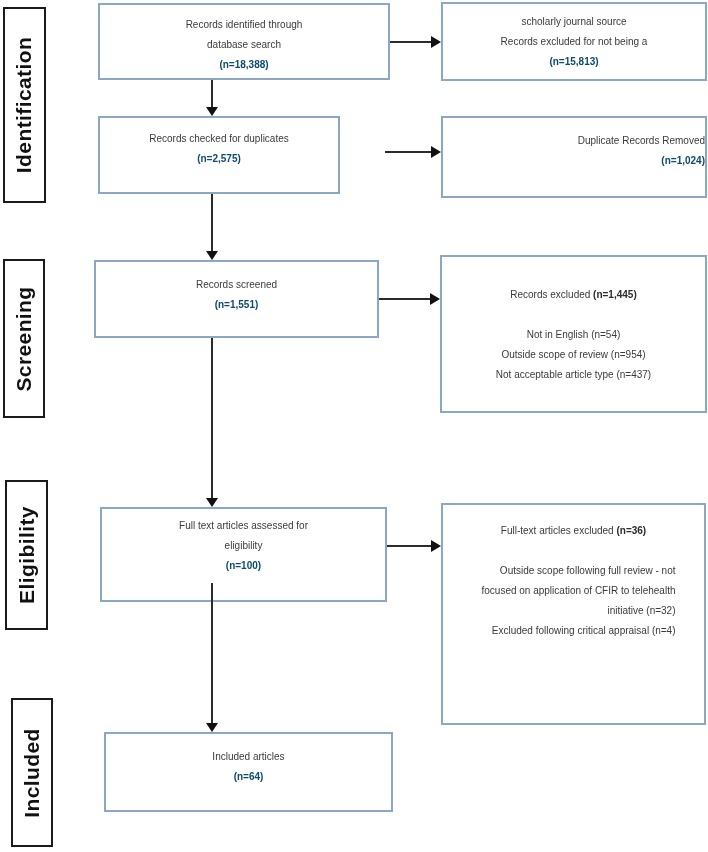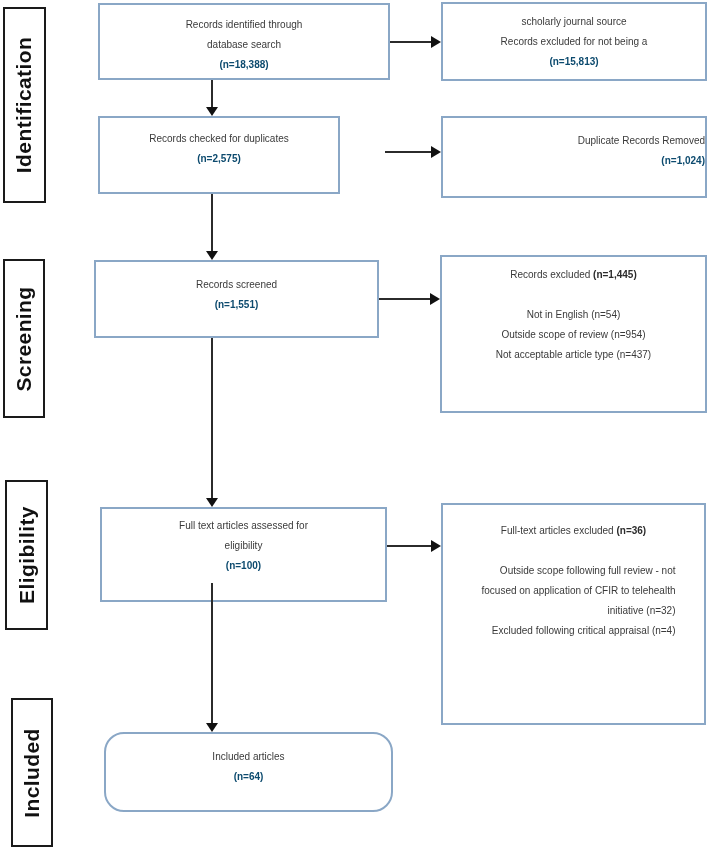--- a/index.html
+++ b/index.html
@@ -102,37 +102,37 @@
     <div>Records screened</div>
     <div class="count">(n=1,551)</div>
   </div>
 
   <div class="box mbox" style="left:100px; top:507px; width:287px; height:95px; padding-top:7px;">
     <div>Full text articles assessed for</div>
     <div>eligibility</div>
     <div class="count">(n=100)</div>
   </div>
 
-  <div class="box mbox" style="left:104px; top:732px; width:289px; height:80px; padding-top:13px;border-radius:20px;">
+  <div class="box mbox" style="left:104px; top:732px; width:289px; height:80px; padding-top:13px;">
     <div>Included articles</div>
     <div class="count">(n=64)</div>
   </div>
 
   <div class="box sbox" style="left:441px; top:2px; width:266px; height:79px; padding-top:8px;">
     <div>scholarly journal source</div>
     <div>Records excluded for not being a</div>
     <div class="count">(n=15,813)</div>
   </div>
 
   <div class="box sbox" style="left:441px; top:116px; width:266px; height:82px; padding-top:13px;text-align:right;">
     <div>Duplicate Records Removed</div>
     <div class="count">(n=1,024)</div>
   </div>
 
-  <div class="box sbox" style="left:440px; top:255px; width:267px; height:158px; padding-top:8px;">
+  <div class="box sbox" style="left:440px; top:255px; width:267px; height:158px; padding-top:28px;">
     <div><span>Records excluded</span> <b>(n=1,445)</b></div>
     <div class="spacer"></div>
     <div>Not in English (n=54)</div>
     <div>Outside scope of review (n=954)</div>
     <div>Not acceptable article type (n=437)</div>
   </div>
 
   <div class="box sbox" style="left:441px; top:503px; width:265px; height:222px; padding-top:16px;">
     <div><span>Full-text articles excluded</span> <b>(n=36)</b></div>
     <div class="spacer"></div>

